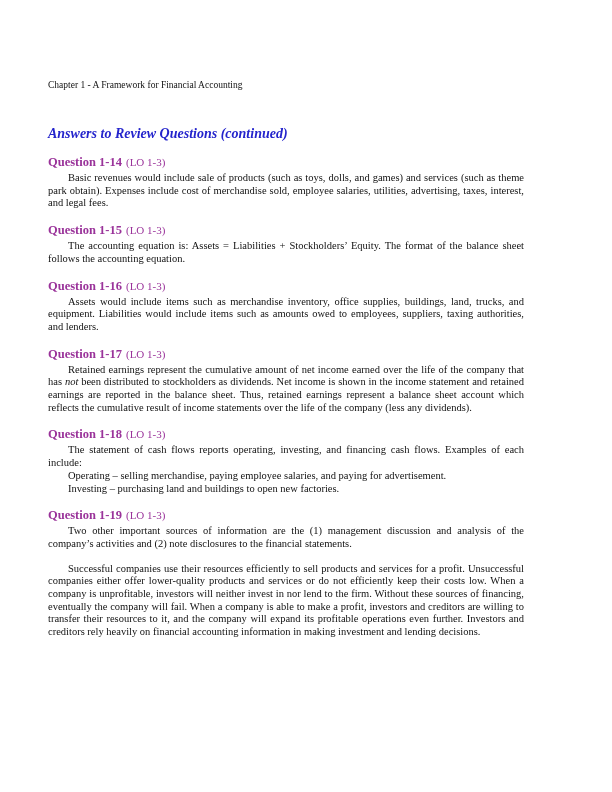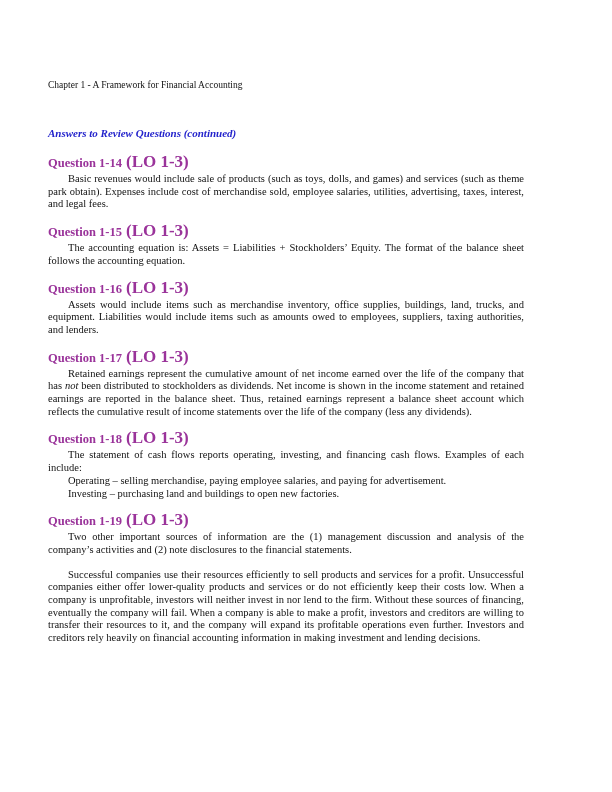--- a/index.html
+++ b/index.html
@@ -18,35 +18,35 @@
   .doc-header {
     font-size: 9.5px;
     line-height: 12px;
     color: #111111;
     margin-bottom: 34px;
   }
   .section-title {
     color: #2424cc;
     font-weight: bold;
     font-style: italic;
-    font-size: 11px;
+    font-size: 14px;
     line-height: 17px;
     margin-bottom: 5px;
   }
   .question { margin-top: 12px; }
   .q-heading {
     margin: 0 0 2px 0;
     font-size: 12.5px;
     line-height: 16px;
     font-weight: bold;
     color: #9a339a;
   }
   .q-lo {
-    font-weight: bold;
-    font-size: 17px;
+    font-weight: normal;
+    font-size: 11px;
     margin-left: 4px;
     color: #9a339a;
   }
   .body {
     margin: 0;
     font-size: 10.5px;
     line-height: 12.7px;
     text-align: justify;
     text-indent: 20px;
     color: #111111;

